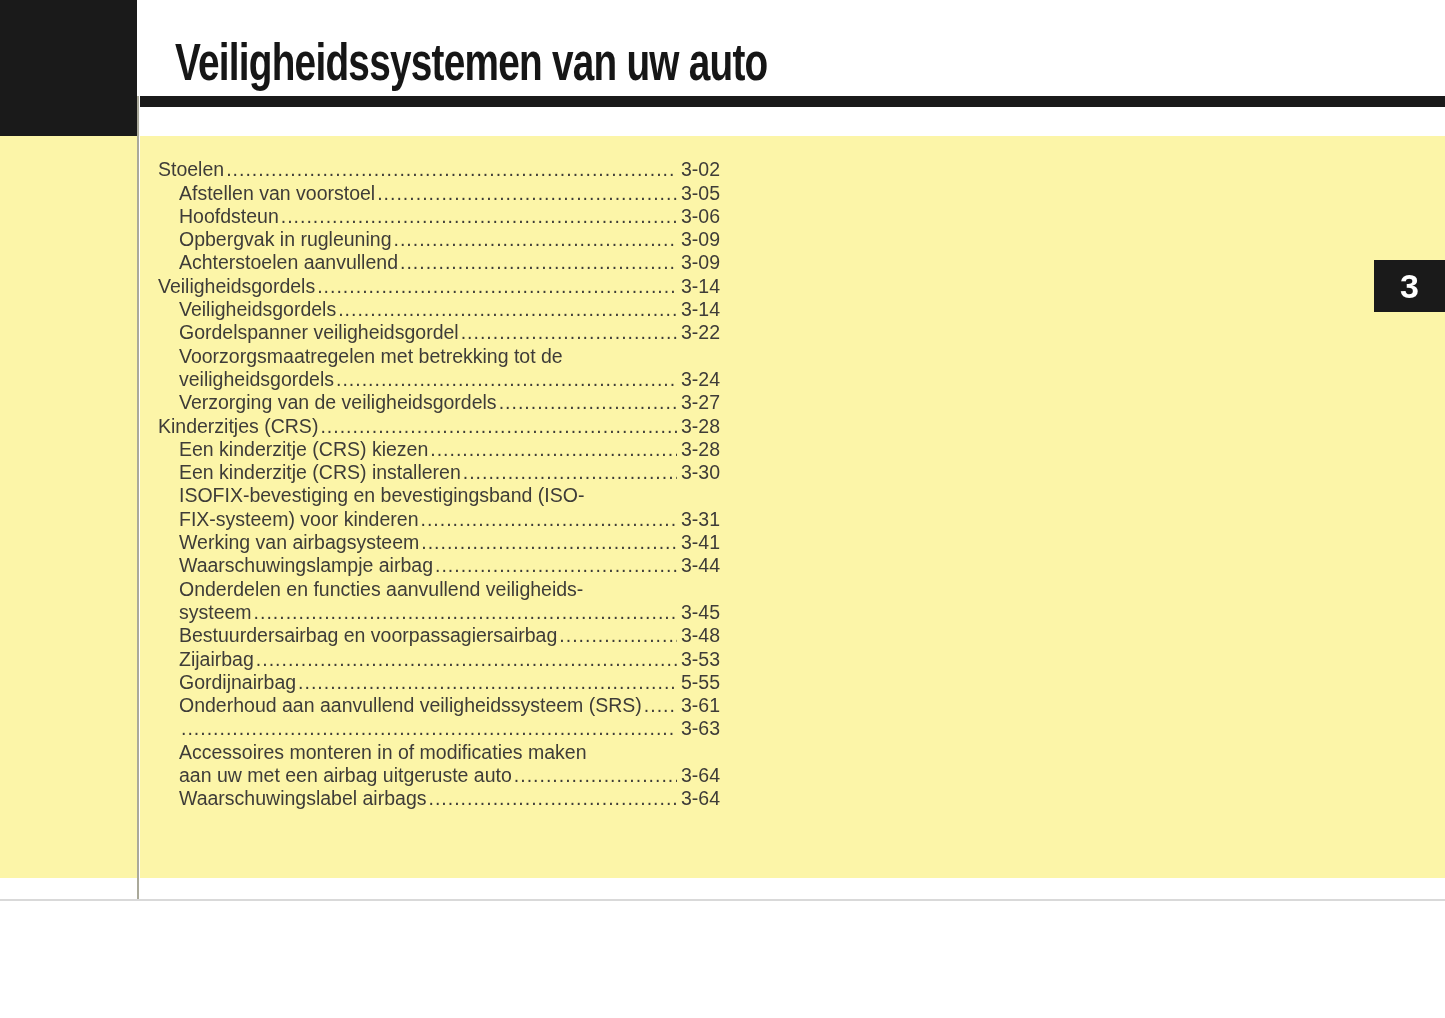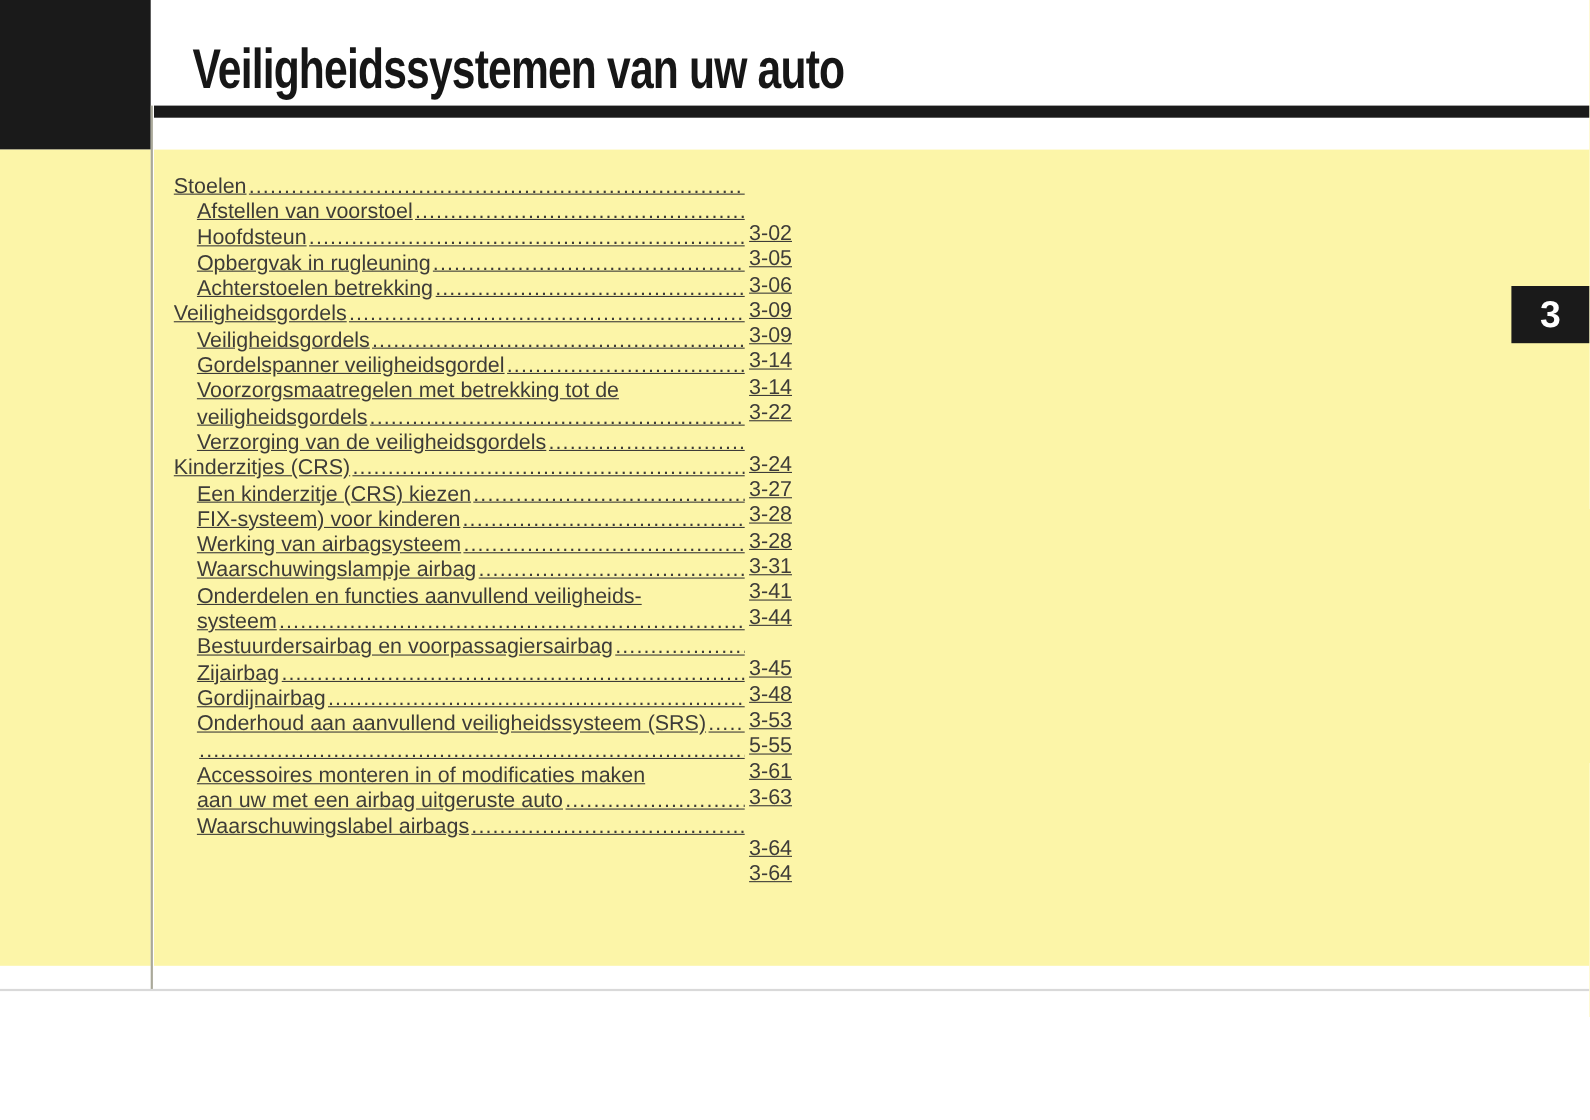--- a/index.html
+++ b/index.html
@@ -63,24 +63,23 @@
     background: #d9d9d9;
   }
   .toc {
     position: absolute; left: 158px; top: 158px;
     width: 562px;
     color: #3e3c38;
     font-size: 19.5px;
   }
   .toc-row {
     display: flex;
-    align-items: flex-start;
+    align-items: flex-end;
     height: 23.3px;
     white-space: nowrap;
-    text-decoration: underline;
   }
   .toc-row.lvl1 { padding-left: 21px; }
   .toc-text { flex: 0 0 auto; }
   .leader {
     flex: 1 1 auto;
     overflow: hidden;
     white-space: nowrap;
     margin-left: 2px;
     min-width: 10px;
   }
@@ -122,21 +121,21 @@
         <span class="toc-text">Hoofdsteun</span>
         <span class="leader"></span>
         <span class="toc-page">3-06</span>
       </div>
       <div class="toc-row lvl1">
         <span class="toc-text">Opbergvak in rugleuning</span>
         <span class="leader"></span>
         <span class="toc-page">3-09</span>
       </div>
       <div class="toc-row lvl1">
-        <span class="toc-text">Achterstoelen betrekking</span>
+        <span class="toc-text">Achterstoelen aanvullend</span>
         <span class="leader"></span>
         <span class="toc-page">3-09</span>
       </div>
       <div class="toc-row lvl0">
         <span class="toc-text">Veiligheidsgordels</span>
         <span class="leader"></span>
         <span class="toc-page">3-14</span>
       </div>
       <div class="toc-row lvl1">
         <span class="toc-text">Veiligheidsgordels</span>
@@ -163,20 +162,28 @@
       </div>
       <div class="toc-row lvl0">
         <span class="toc-text">Kinderzitjes (CRS)</span>
         <span class="leader"></span>
         <span class="toc-page">3-28</span>
       </div>
       <div class="toc-row lvl1">
         <span class="toc-text">Een kinderzitje (CRS) kiezen</span>
         <span class="leader"></span>
         <span class="toc-page">3-28</span>
+      </div>
+      <div class="toc-row lvl1">
+        <span class="toc-text">Een kinderzitje (CRS) installeren</span>
+        <span class="leader"></span>
+        <span class="toc-page">3-30</span>
+      </div>
+      <div class="toc-row lvl1">
+        <span class="toc-text">ISOFIX-bevestiging en bevestigingsband (ISO-</span>
       </div>
       <div class="toc-row lvl1">
         <span class="toc-text">FIX-systeem) voor kinderen</span>
         <span class="leader"></span>
         <span class="toc-page">3-31</span>
       </div>
       <div class="toc-row lvl1">
         <span class="toc-text">Werking van airbagsysteem</span>
         <span class="leader"></span>
         <span class="toc-page">3-41</span>

